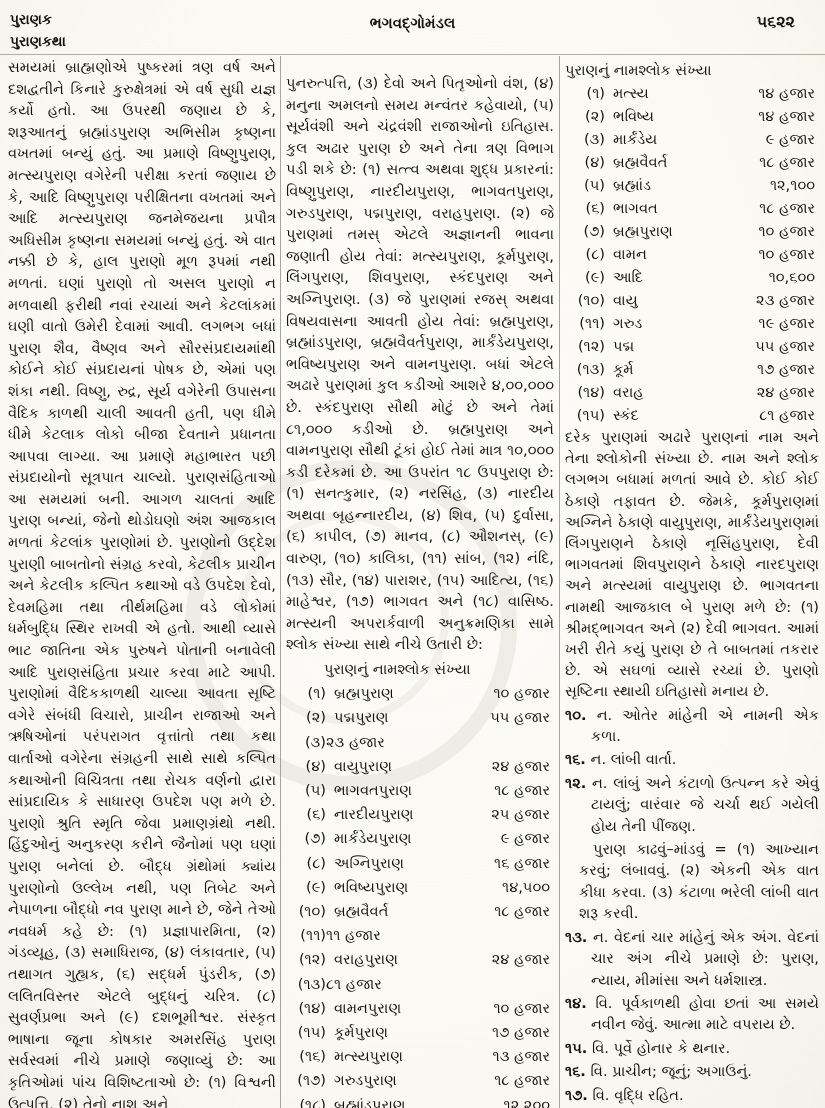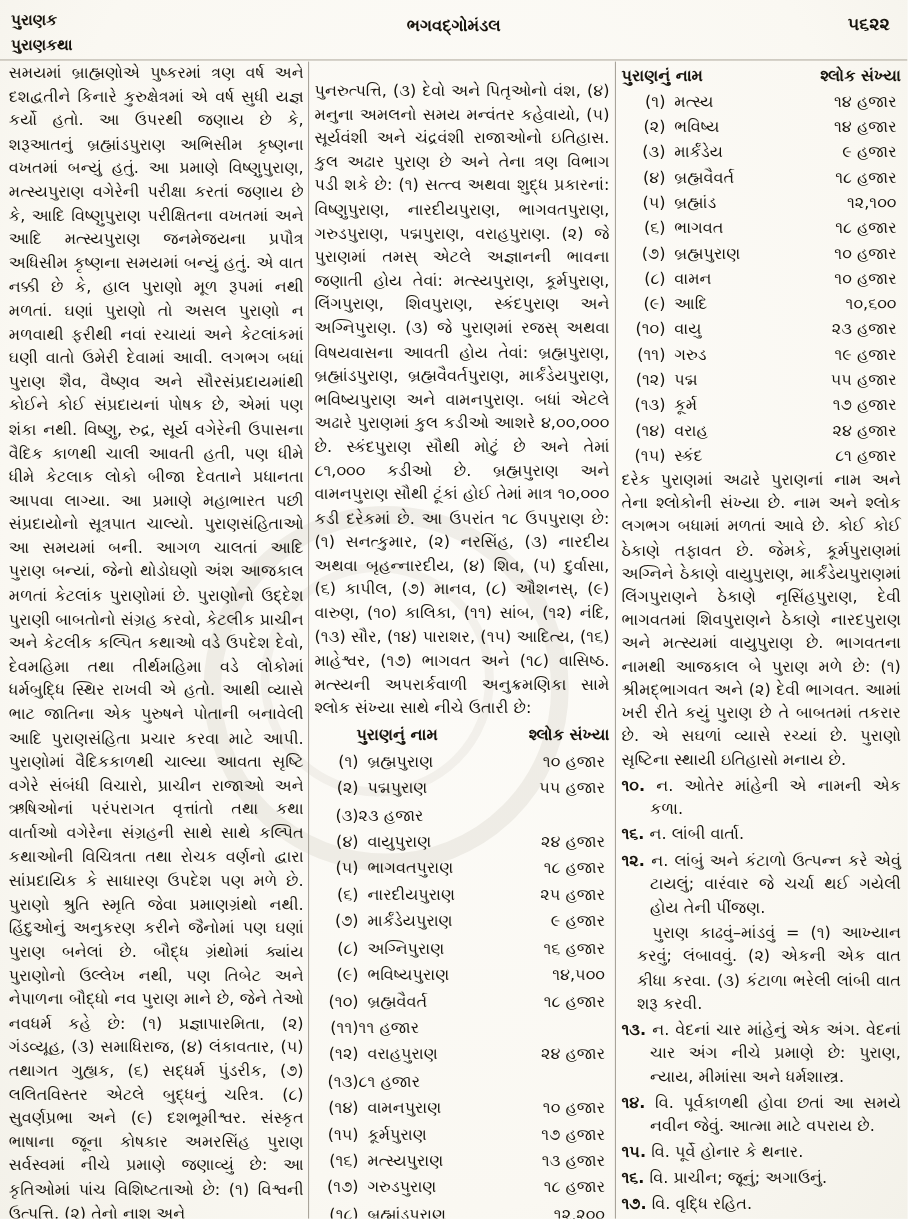--- a/index.html
+++ b/index.html
@@ -6,36 +6,36 @@
   .page {
     position:relative; width:825px; height:1108px;
     background:#fbfaf5;
     background-image: radial-gradient(ellipse at 50% 40%, #fdfcf9 0%, #faf8f2 70%, #f3f1e9 100%);
     font-family:"DejaVu Sans", sans-serif;
     color:#17130c;
     overflow:hidden;
   }
   .running-head-left { position:absolute; left:10px; top:8px; font-weight:bold; font-size:14px; line-height:22px; }
   .book-title { position:absolute; left:0; right:0; top:14px; text-align:center; font-weight:bold; font-size:15px; }
-  .page-number { position:absolute; right:16px; top:12px; font-weight:bold; font-size:16px; }
+  .page-number { position:absolute; right:30px; top:12px; font-weight:bold; font-size:16px; }
   .header-rule { position:absolute; left:0; right:0; top:54px; border-top:1px solid #b3aea2; }
 
   .columns { position:absolute; left:8px; right:0; top:56px; bottom:0; display:flex; }
   .col { overflow:hidden; }
   .col1 { width:268px; padding-right:4px; }
   .col2 { width:268px; padding:16px 5px; }
   .col3 { flex:1; padding:0 6px 0 5px; }
   .vdiv { width:1px; background:#a9a49a; margin:0 0 0 0; }
 
   .body-text { margin:0; font-size:14.6px; line-height:21.6px; text-align:justify; }
   .col3 .body-text { line-height:21.2px; }
 
   .ptable { font-size:14.6px; margin-top:2px; }
   .trow { display:flex; align-items:baseline; line-height:24.2px; }
-  .thead { font-weight:bold; padding-left:38px; justify-content:space-between; }
+  .thead { font-weight:normal; padding-left:38px; }
   .col3 .trow { line-height:23px; }
   .tnum { width:40px; text-align:right; white-space:nowrap; }
   .tname { flex:1; padding-left:8px; }
   .tcount { text-align:right; padding-right:4px; white-space:nowrap; }
   .table-footer { margin:2px 0 0 0; font-size:14.6px; line-height:22px; }
 
   .def { font-size:14.6px; line-height:21.4px; text-align:justify; padding-left:26px; text-indent:-26px; margin-top:2px; }
   .def .dnum { font-weight:bold; }
   .idiom { font-size:14.6px; line-height:21.4px; text-align:justify; padding-left:14px; text-indent:14px; margin-top:2px; }
 

